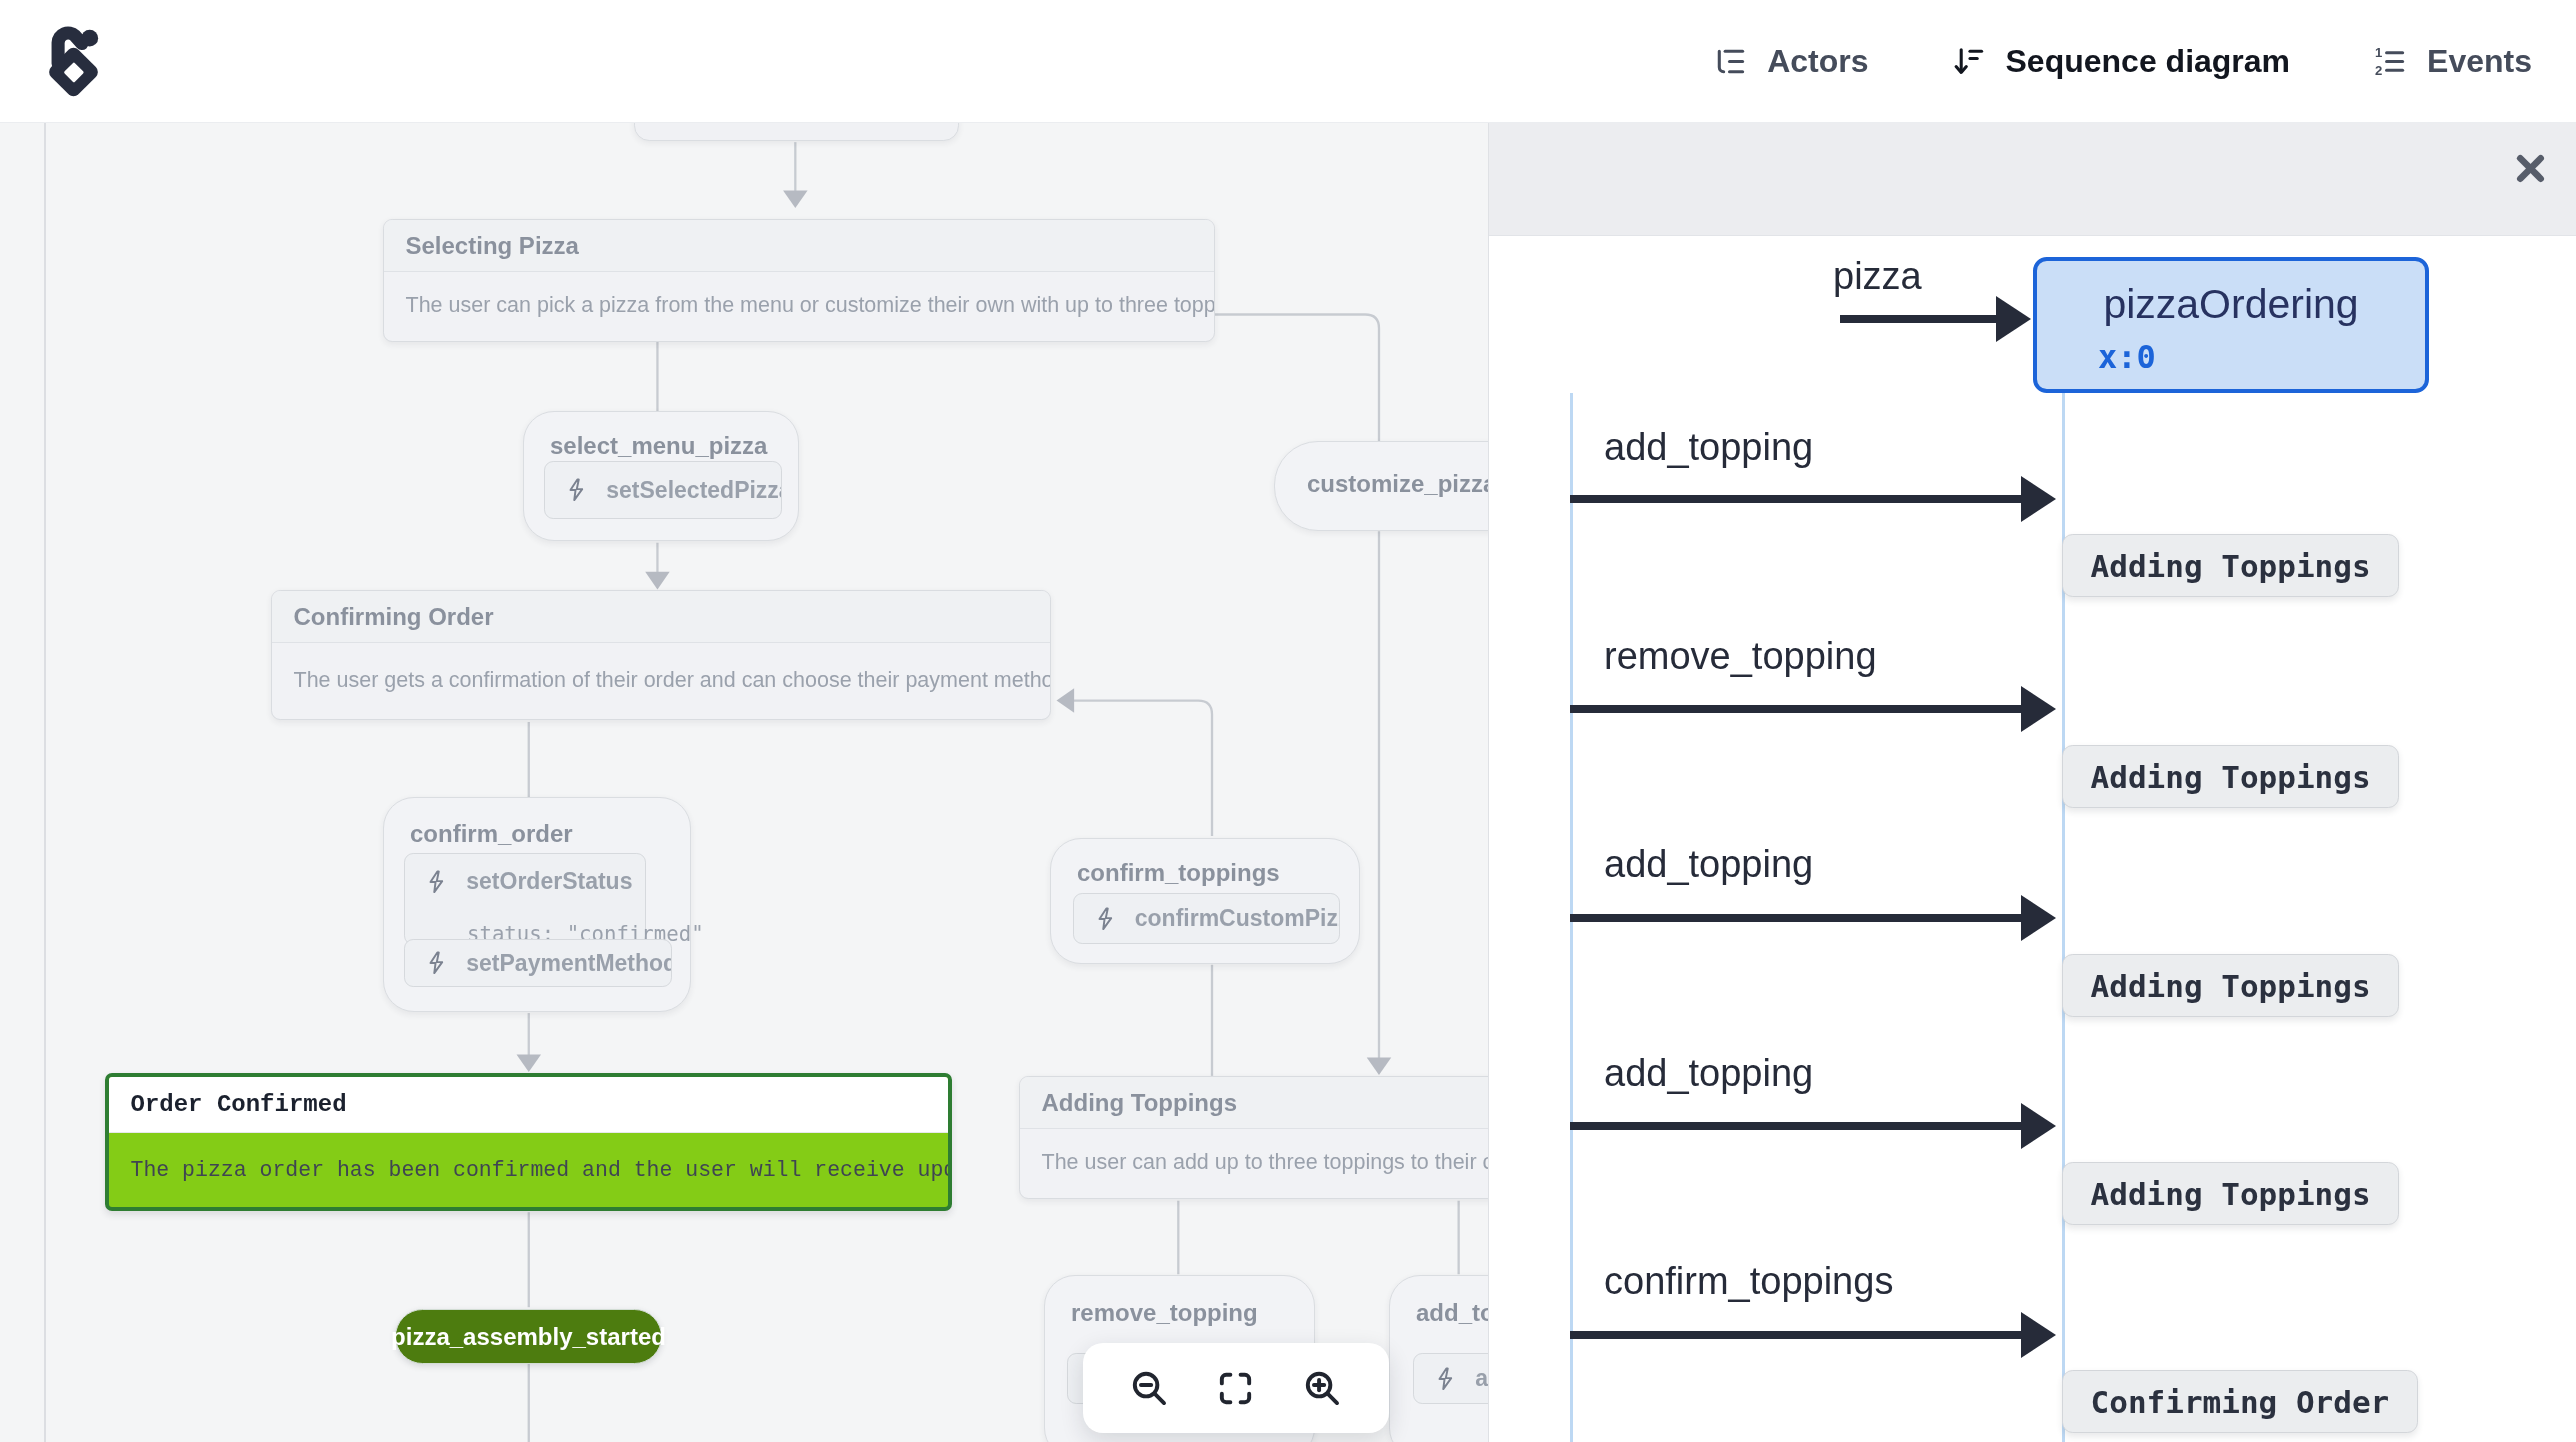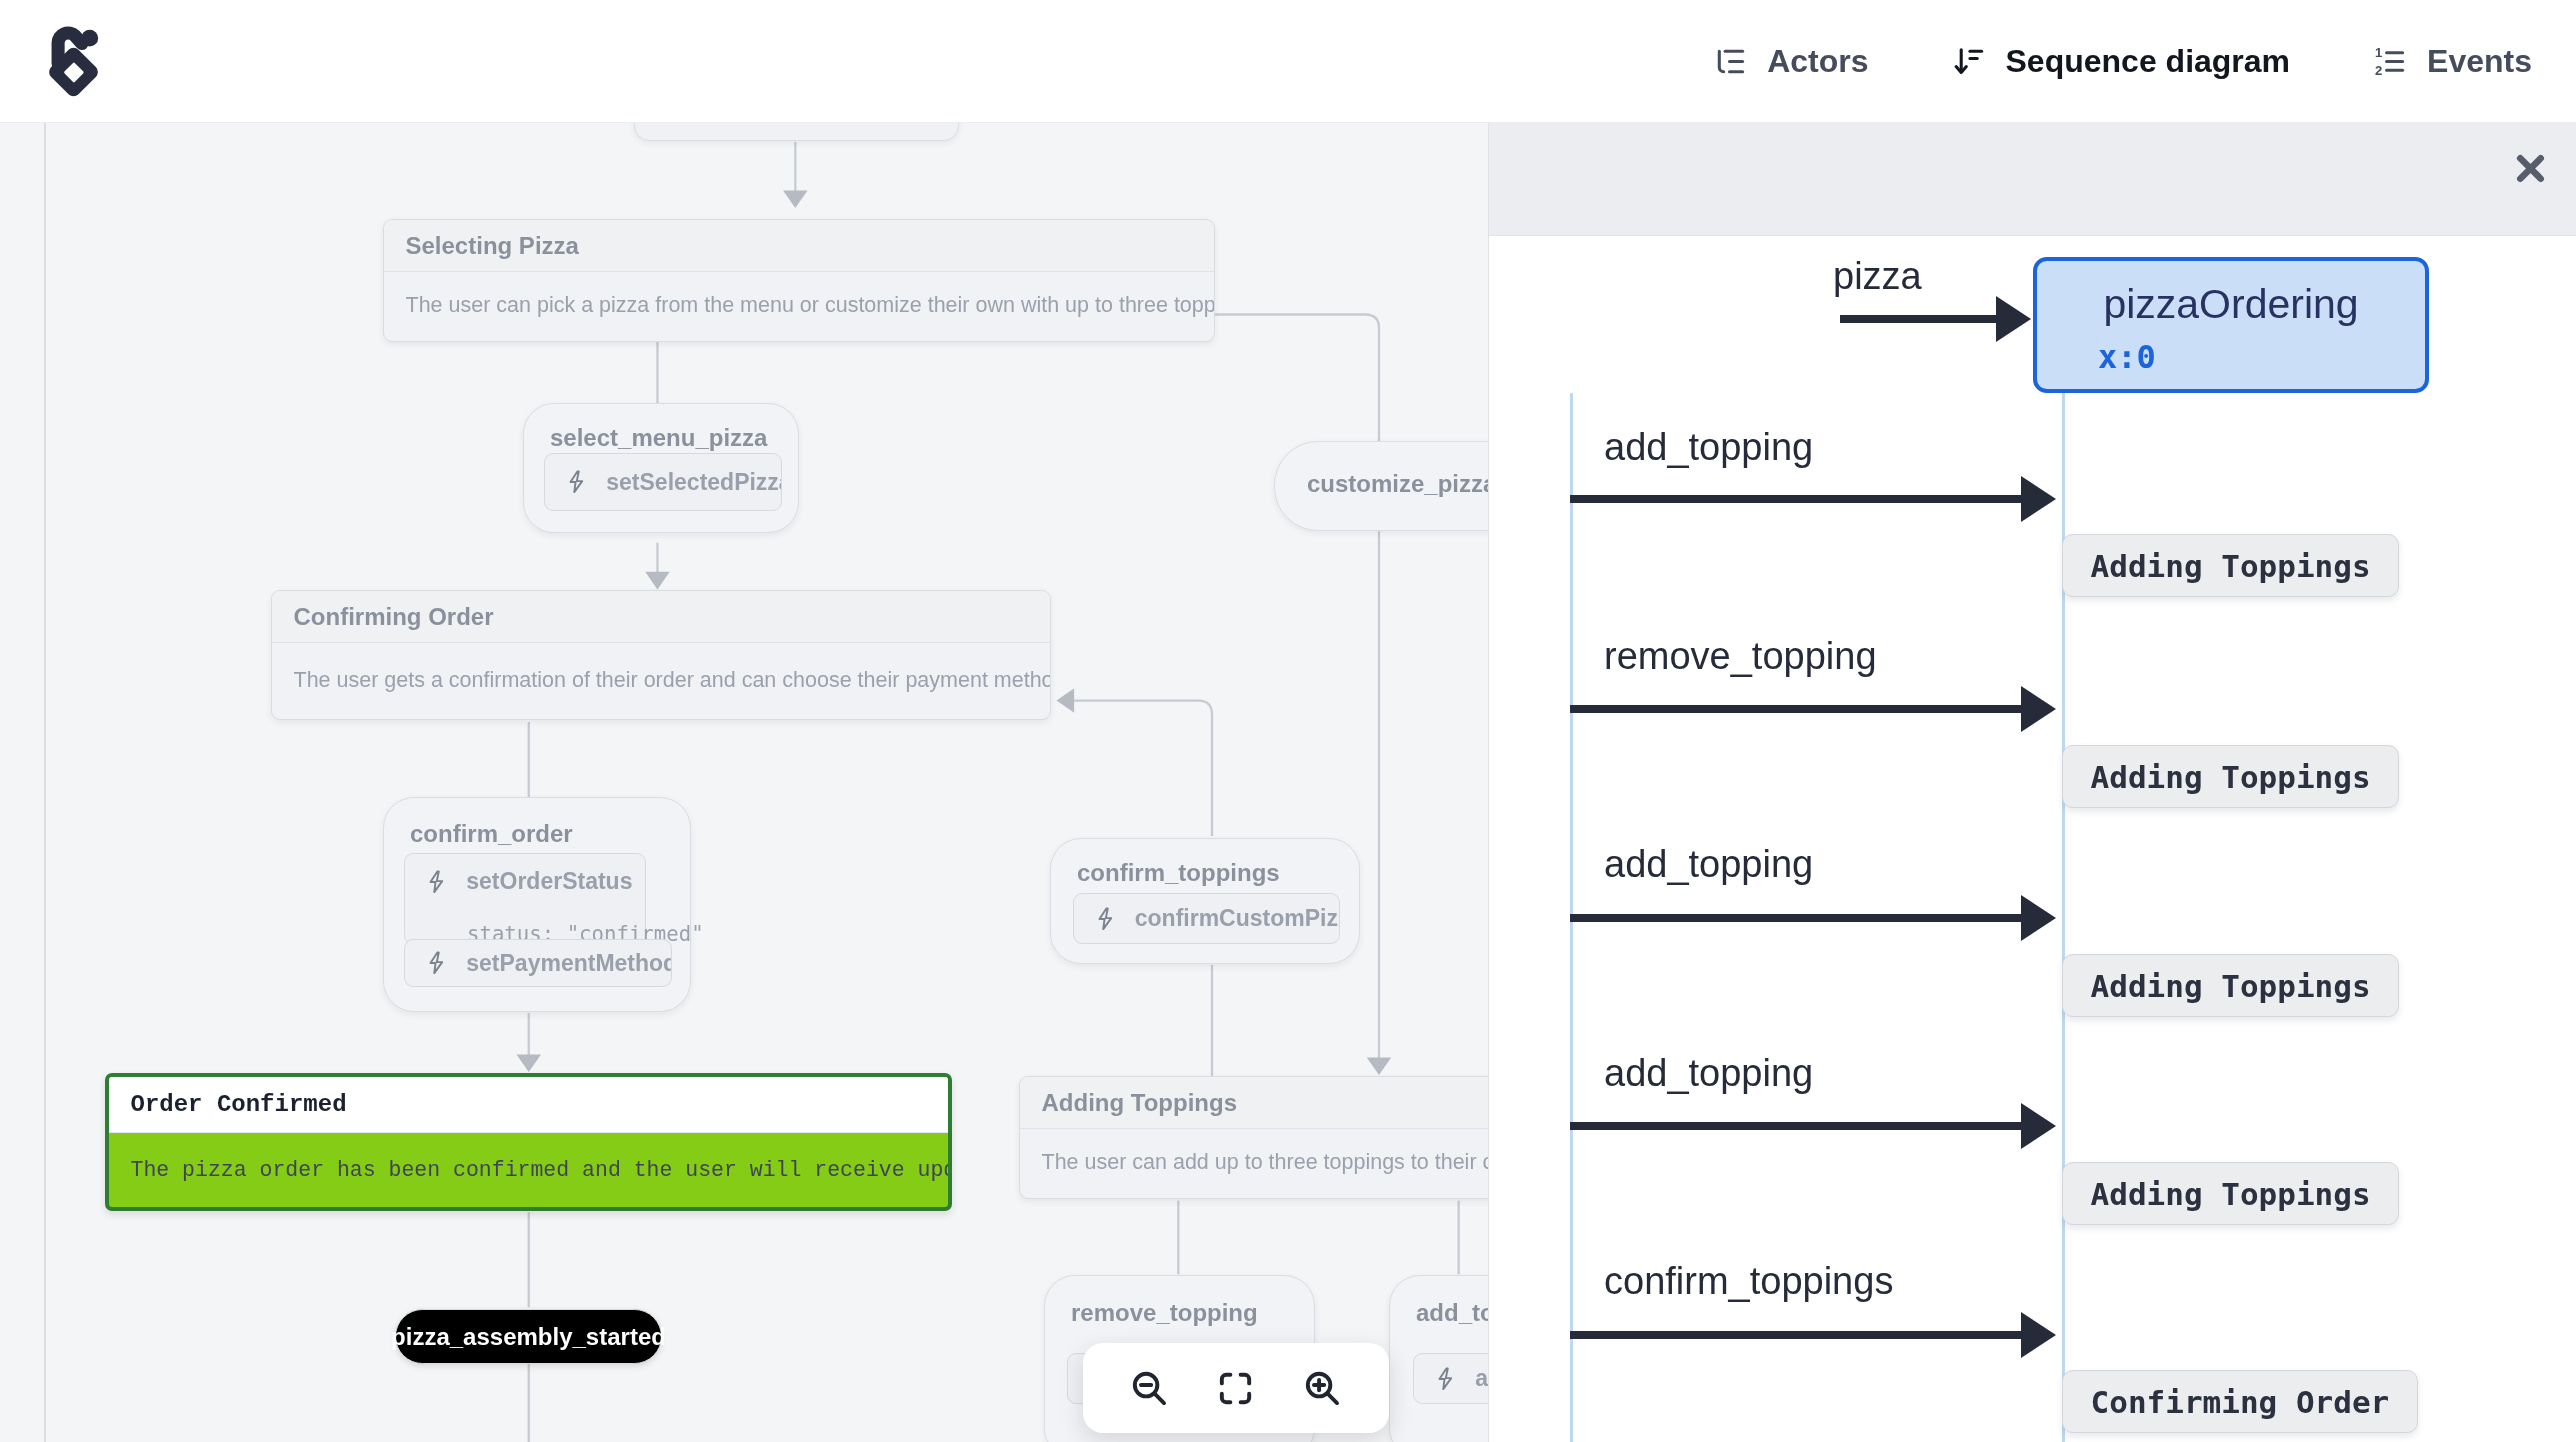--- a/index.html
+++ b/index.html
@@ -45,21 +45,21 @@
     stroke:#7b8290; fill:none; stroke-width:1.7; stroke-linejoin:round; }
   .action-param { position:absolute; font-family:"DejaVu Sans Mono", monospace;
     font-size:20.7px; color:#9aa1ac; white-space:nowrap; }
 
   .node-active { border:4.6px solid #2e7d32; border-radius:7px; background:#84cc16;
     box-shadow:0 3.1px 7.7px rgba(40,45,60,.12);font-family:Liberation Mono, monospace; }
   .node-active .state-head { background:#ffffff; border-bottom:1.5px solid #e6e8eb;
     color:#1b212e; height:56px; }
   .node-active .state-body { color:#3f4552; height:calc(100% - 57px); }
 
-  .final-pill { position:absolute; z-index:2; background:#000000;
+  .final-pill { position:absolute; z-index:2; background:#4d7c0f;
     border:1.5px solid #d2ddd4; border-radius:29px; display:flex; align-items:center;
     justify-content:center; color:#ffffff; font-size:24px; font-weight:700;
     box-shadow:0 2.3px 6.1px rgba(40,45,60,.15); white-space:nowrap; }
 
   .zoom-toolbar { position:absolute; left:1083px; top:1220px; width:306px; height:90px;
     background:#ffffff; border-radius:20px; z-index:6;
     box-shadow:0 7.7px 23px rgba(30,35,50,.14); display:flex; align-items:center;
     justify-content:space-around; padding:0 23px; }
   .zoom-btn { width:54px; height:54px; display:flex; align-items:center;
     justify-content:center; cursor:pointer; }
@@ -170,21 +170,21 @@
     </g>
   </svg>
 
   <div class="event-node" style="left:634px; top:-26px; width:325px; height:44px; border-radius:15.3px; background:#f0f1f4;"></div>
 
   <div class="state-node" style="left:383px; top:96px; width:832px; height:123px;">
     <div class="state-head">Selecting Pizza</div>
     <div class="state-body">The user can pick a pizza from the menu or customize their own with up to three toppings.</div>
   </div>
 
-  <div class="event-node" style="left:523px; top:280px; width:276px; height:130px;">
+  <div class="event-node" style="left:523px; top:288px; width:276px; height:130px;">
     <div class="event-title" style="top:20px;">select_menu_pizza</div>
     <div class="action-box" style="left:20px; top:49px; width:238px; height:58px;">
       <svg viewBox="0 0 24 24">
           <path d="M12.5 3 6.5 12.2h4.4L9.8 21l6.9-9.6h-4.7L13.7 3z"></path>
         </svg>
       <span>setSelectedPizza</span>
     </div>
   </div>
 
   <div class="event-node" style="left:1274px; top:318px; width:329px; height:90px; border-radius:44px;">

